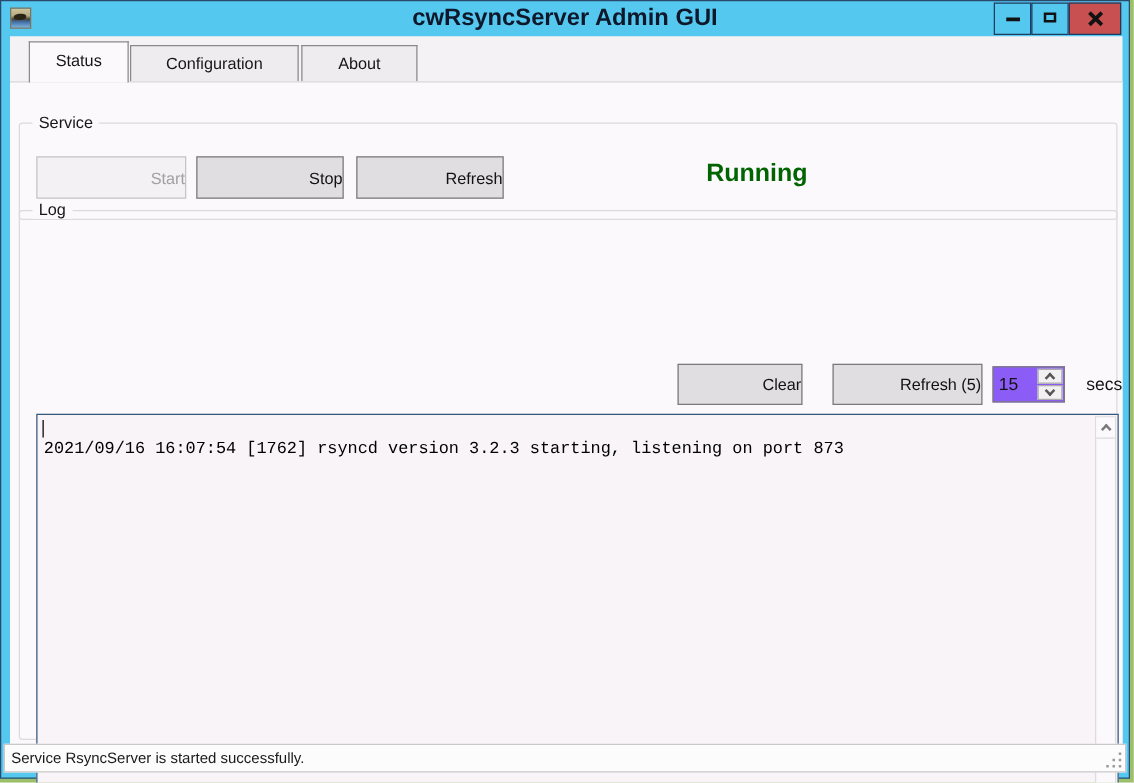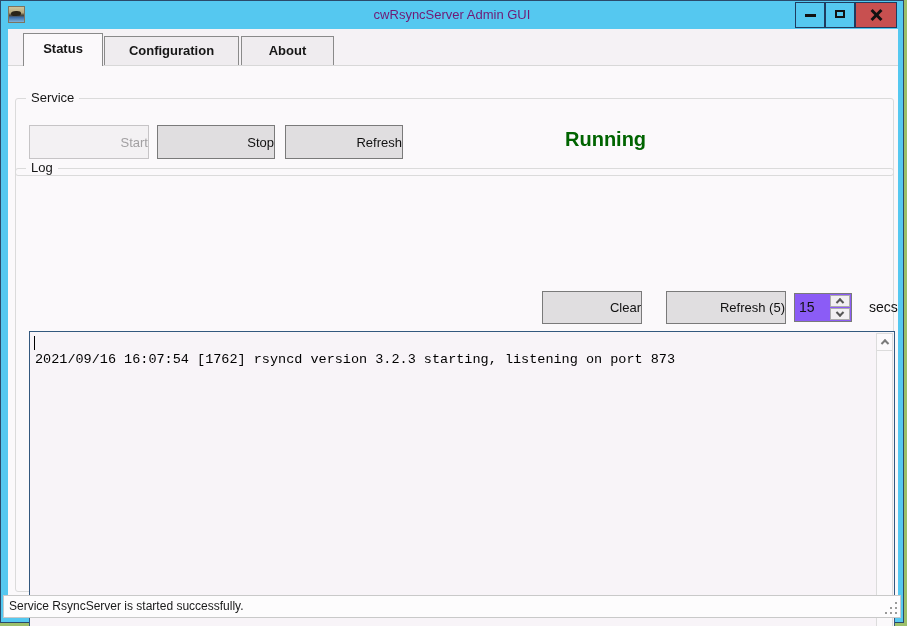--- a/index.html
+++ b/index.html
@@ -19,21 +19,21 @@
     position:absolute;left:7px;top:5px;width:17px;height:17px;
     border:1px solid #7c7460;box-sizing:border-box;
     background:linear-gradient(180deg,#cfc49b 0%,#b3a87e 38%,#4a4334 55%,#3f6fa8 70%,#7fb0d8 100%);
   }
   .app-icon::after{
     content:"";position:absolute;left:2px;top:4px;width:10px;height:5px;
     background:#2a2417;border-radius:50% 40% 50% 40%;
   }
   .title-text{
     position:absolute;left:0;right:0;top:0;height:27px;line-height:27px;
-    text-align:center;font-size:13px;color:#701a75;
+    text-align:center;font-size:19px;color:#0f172a;font-weight:bold;
   }
   .winbtn{
     position:absolute;top:1px;height:26px;box-sizing:border-box;
     border:1px solid #1f3b5f;background:transparent;cursor:pointer;
   }
   .winbtn.min{right:78px;width:30px;}
   .winbtn.max{right:48px;width:30px;}
   .winbtn.close{right:6px;width:42px;background:#c85050;}
   .glyph-min{position:absolute;left:50%;top:50%;width:11px;height:3px;margin:-1px 0 0 -5px;background:#121212;}
   .glyph-max{position:absolute;left:50%;top:50%;width:10px;height:8px;margin:-5px 0 0 -5px;border:2px solid #121212;box-sizing:border-box;background:transparent;}
@@ -43,21 +43,21 @@
   }
   .glyph-close::before{transform:rotate(45deg);}
   .glyph-close::after{transform:rotate(-45deg);}
   
   .client{
     position:absolute;left:7px;top:28px;width:890px;height:566px;
     background:#f5f2f5;
   }
   .tab{
     position:absolute;box-sizing:border-box;border:1px solid #8a8a8a;border-bottom:none;
-    font-size:13px;text-align:center;color:#161616;cursor:pointer;font-weight:bold;
+    font-size:13px;text-align:center;color:#161616;cursor:pointer;
   }
   .tab.active{left:15px;top:4px;width:80px;height:33px;background:#fbf9fb;z-index:2;line-height:30px;}
   .tab.inactive{top:7px;height:29px;background:#efecef;line-height:27px;}
   .tab.t-config{left:96px;width:135px;}
   .tab.t-about{left:233px;width:93px;}
   .page{
     position:absolute;left:0;top:36px;right:0;bottom:0;
     background:#fbf9fb;border-top:1px solid #d8d8d8;box-sizing:border-box;
   }
   .groupbox{

